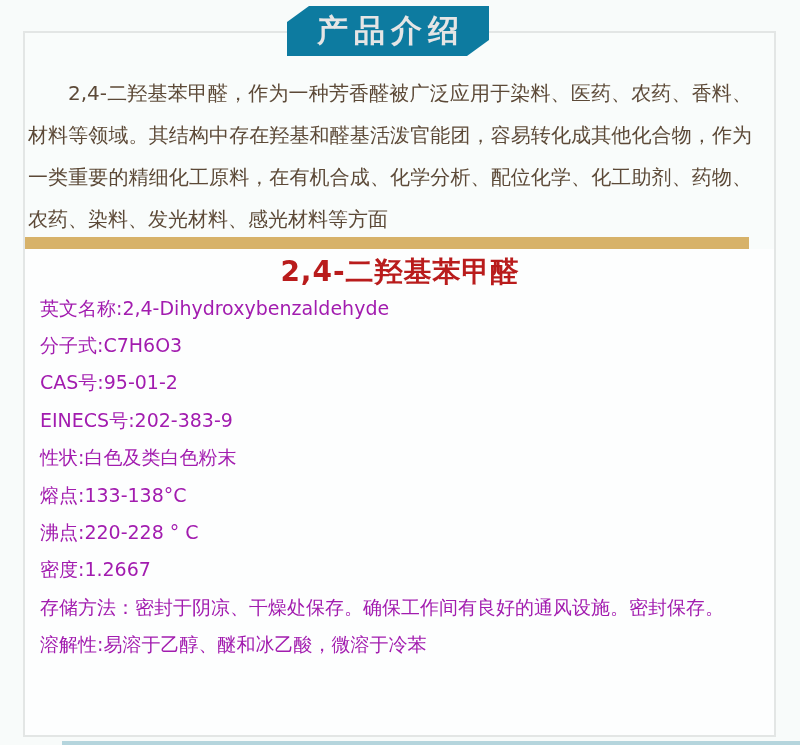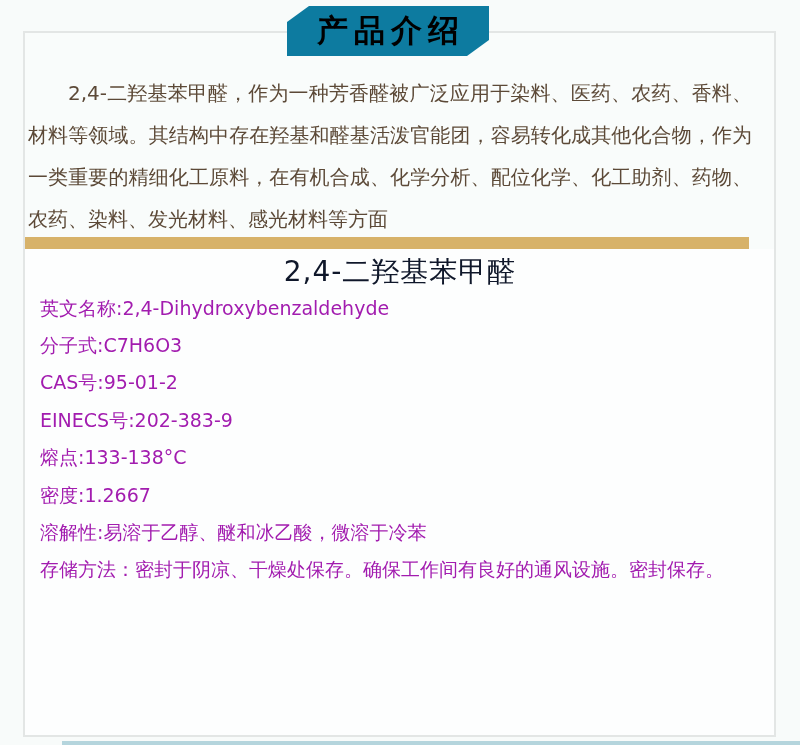--- a/index.html
+++ b/index.html
@@ -22,21 +22,21 @@
 
   
   .banner{
     position:absolute;left:287px;top:6px;width:202px;height:50px;
     background:#0d7ba0;
     clip-path:polygon(22px 0, 100% 0, 100% calc(100% - 16px), calc(100% - 22px) 100%, 0 100%, 0 16px);
     display:flex;align-items:center;justify-content:center;
     z-index:3;
   }
   .banner-text{
-    color:#000000;font-size:31px;font-weight:bold;
+    color:#e5e5e5;font-size:31px;font-weight:bold;
     letter-spacing:6px;text-indent:6px;line-height:1;
     padding-bottom:2px;
   }
 
   
   .intro{
     position:absolute;left:28px;top:72px;width:724px;
     color:#5c4937;font-size:20px;line-height:42px;
     text-align:justify;text-indent:2em;
     z-index:2;
@@ -52,21 +52,21 @@
   
   .content{
     position:absolute;left:25px;top:249px;width:749px;height:486px;
     background:#fdfefe;
     z-index:1;
   }
 
   .product-title{
     position:absolute;left:0;top:253px;width:800px;
     text-align:center;
-    color:#0f172a;font-size:28px;font-weight:normal;
+    color:#b91c1c;font-size:28px;font-weight:bold;
     letter-spacing:1px;
     z-index:2;
   }
 
   .props{
     position:absolute;left:40px;top:290px;width:730px;
     z-index:2;
   }
   .prop-row{
     height:37.4px;
@@ -99,21 +99,23 @@
 
   <div class="content"></div>
 
   <div class="product-title">2,4-二羟基苯甲醛</div>
 
   <div class="props">
     <div class="prop-row">英文名称:2,4-Dihydroxybenzaldehyde</div>
     <div class="prop-row">分子式:C7H6O3</div>
     <div class="prop-row">CAS号:95-01-2</div>
     <div class="prop-row">EINECS号:202-383-9</div>
+    <div class="prop-row">性状:白色及类白色粉末</div>
     <div class="prop-row">熔点:133-138°C</div>
+    <div class="prop-row">沸点:220-228 ° C</div>
     <div class="prop-row">密度:1.2667</div>
+    <div class="prop-row">存储方法：密封于阴凉、干燥处保存。确保工作间有良好的通风设施。密封保存。</div>
     <div class="prop-row">溶解性:易溶于乙醇、醚和冰乙酸，微溶于冷苯</div>
-    <div class="prop-row">存储方法：密封于阴凉、干燥处保存。确保工作间有良好的通风设施。密封保存。</div>
   </div>
 
   <div class="bottom-accent"></div>
 
 </div>
 
 </body></html>

